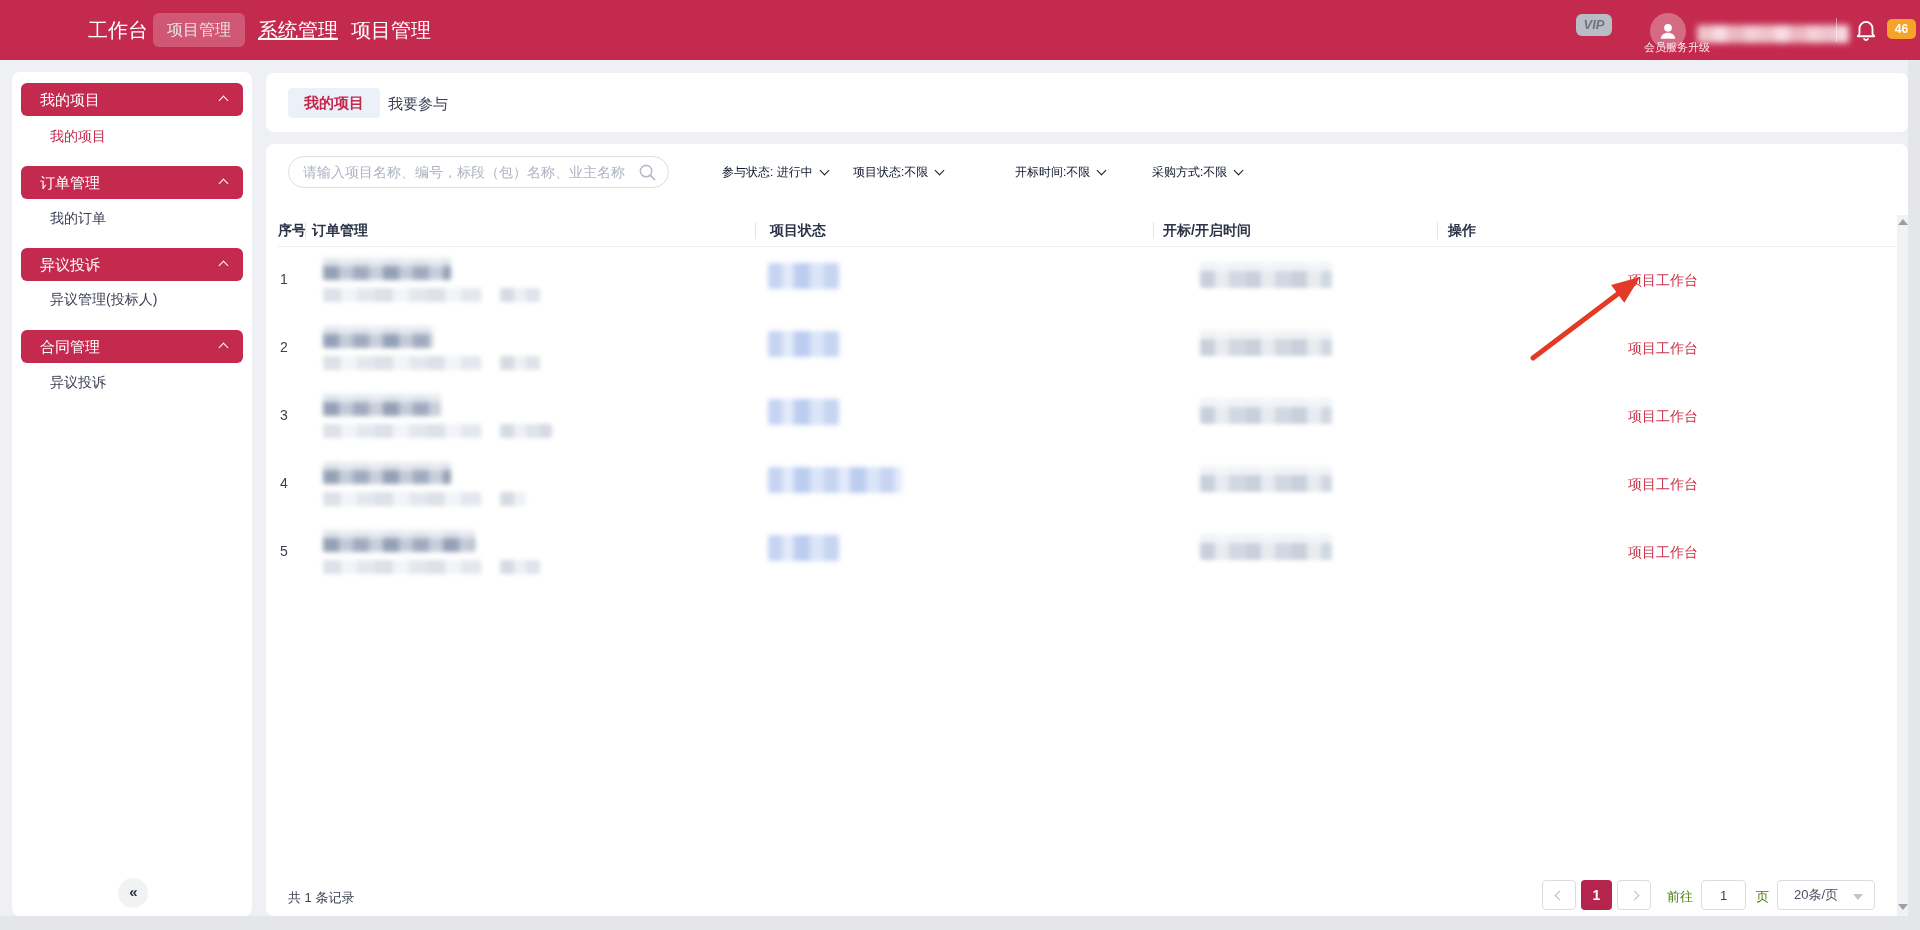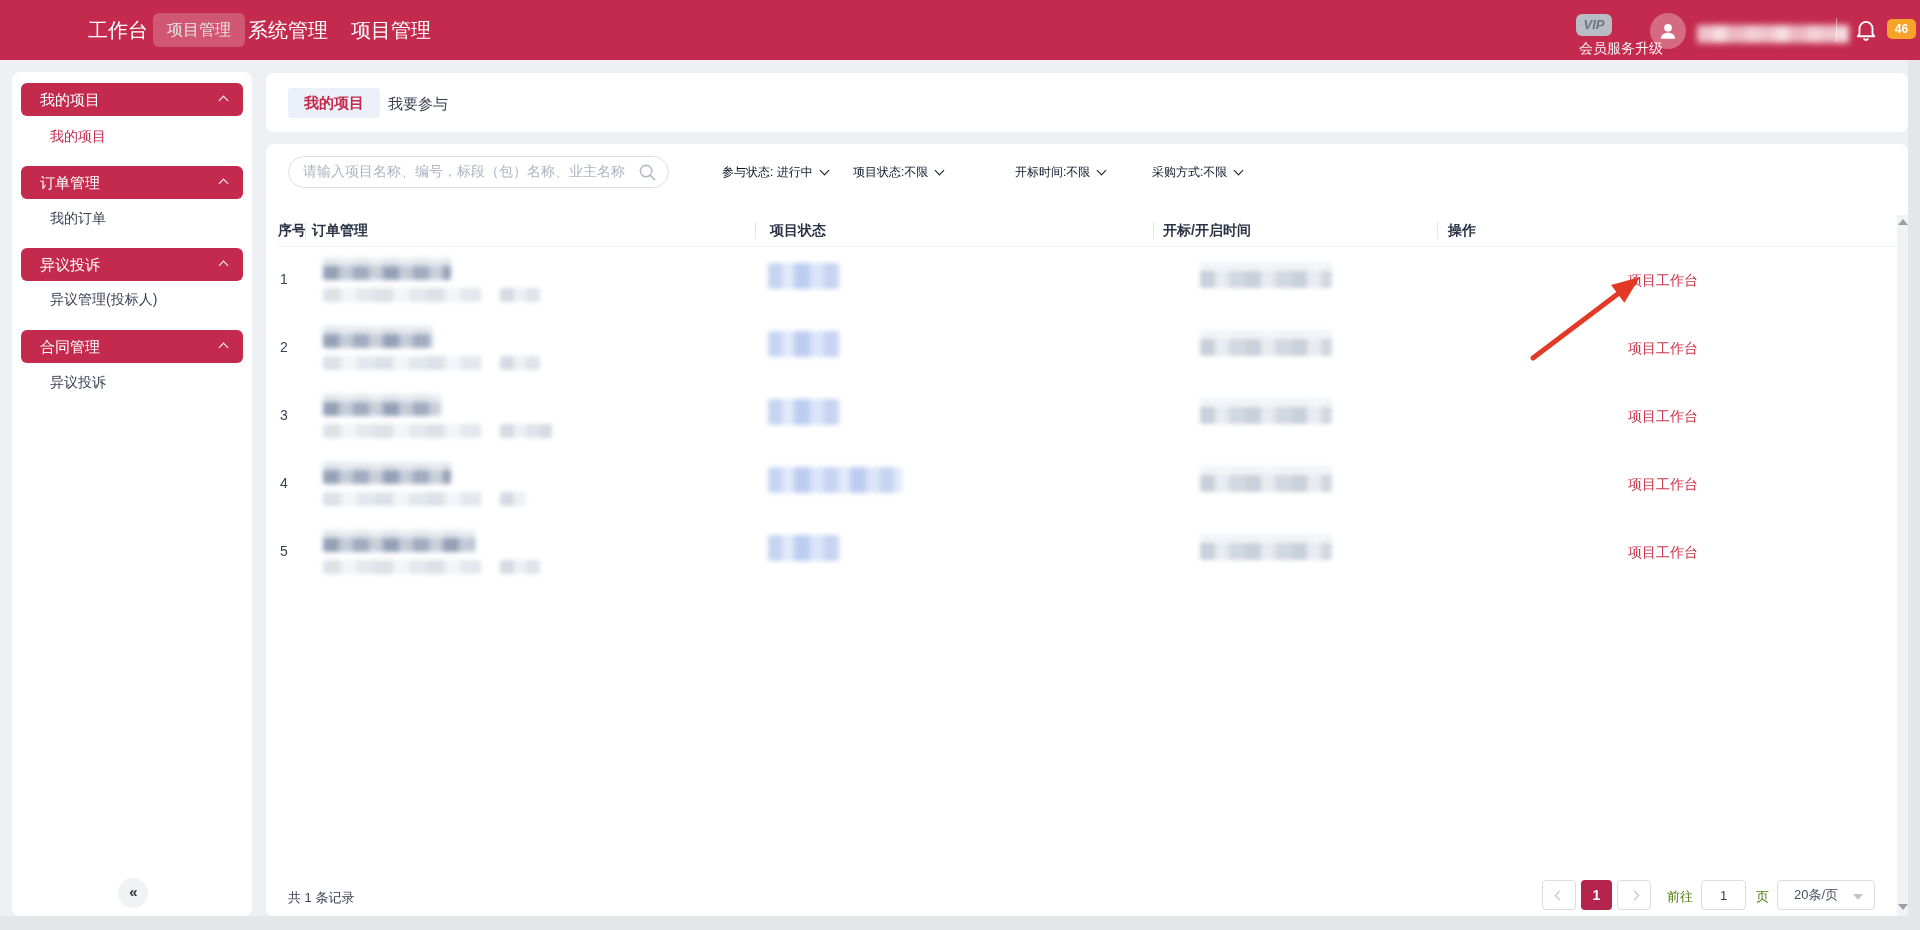--- a/index.html
+++ b/index.html
@@ -5,21 +5,21 @@
   * { margin:0; padding:0; box-sizing:border-box; }
   html,body { width:1920px; height:930px; overflow:hidden; }
   body { font-family:"Liberation Sans","DejaVu Sans",sans-serif; }
   .page { position:relative; width:1920px; height:930px; background:#eef0f4; overflow:hidden; }
 
   
   .navbar { position:absolute; left:0; top:0; width:1920px; height:60px; background:#c32a4e; }
   .nav-item { position:absolute; top:0; height:60px; line-height:60px; color:#fff; font-size:20px; cursor:pointer; }
   .nav-chip { position:absolute; left:153px; top:13px; width:92px; height:34px; background:rgba(255,255,255,0.22); border-radius:6px; text-align:center; line-height:34px; color:#e5e5e5; font-size:16px; cursor:pointer; }
   .vip-badge { position:absolute; left:1576px; top:14px; width:36px; height:22px; background:#b8bdc5; border-radius:6px; color:#6f7580; font-style:italic; font-weight:bold; font-size:13px; text-align:center; line-height:22px; }
-  .vip-caption { position:absolute; left:1576px; top:40px; width:90px; text-align:center; font-size:14px; color:rgba(255,255,255,0.92); }
+  .vip-caption { position:absolute; left:1632px; top:40px; width:90px; text-align:center; font-size:11px; color:rgba(255,255,255,0.92); }
   .avatar { position:absolute; left:1650px; top:13px; width:36px; height:36px; border-radius:50%; background:rgba(255,255,255,0.30); display:flex; align-items:center; justify-content:center; }
   .name-blur { position:absolute; left:1697px; top:25px; width:152px; height:18px; border-radius:2px;
     background:repeating-linear-gradient(90deg,#efc4cd 0 16px,#f7dde2 16px 30px,#ecb9c4 30px 48px,#f3d0d7 48px 62px); filter:blur(3px); }
   .nav-divider { position:absolute; left:1836px; top:18px; width:1px; height:24px; background:rgba(255,255,255,0.45); }
   .bell { position:absolute; left:1853px; top:17px; width:26px; height:26px; cursor:pointer; }
   .notif-badge { position:absolute; left:1887px; top:19px; min-width:29px; height:20px; padding:0 6px; background:#f6a32a; border-radius:5px; color:#fff; font-size:12px; font-weight:bold; text-align:center; line-height:20px; }
 
   
   .sidebar { position:absolute; left:12px; top:72px; width:240px; height:844px; background:#fff; border-radius:8px; }
   .side-group-header { position:absolute; left:9px; width:222px; height:33px; background:#c32a4e; border-radius:6px; color:#fff; font-size:15px; line-height:33px; padding-left:19px; cursor:pointer; }
@@ -29,21 +29,21 @@
 
   
   .tabs-panel { position:absolute; left:266px; top:73px; width:1642px; height:59px; background:#fff; border-radius:8px; }
   .tab-chip { position:absolute; left:22px; top:15px; width:92px; height:30px; background:#ecf0f9; border-radius:4px; text-align:center; line-height:30px; font-size:15px; font-weight:bold; color:#c3294d; cursor:pointer; }
   .tab-plain { position:absolute; left:122px; top:22px; font-size:15px; color:#3c4254; cursor:pointer; }
 
   .content-panel { position:absolute; left:266px; top:144px; width:1642px; height:772px; background:#fff; border-radius:8px; }
 
   
   .search-box { position:absolute; left:22px; top:12px; width:381px; height:32px; border:1px solid #dcdfe6; border-radius:16px; background:#fff; }
-  .search-box input { position:absolute; left:14px; top:1px; width:330px; height:28px; border:none; outline:none; font-size:14px; color:#3c4254; font-family:Liberation Mono, monospace; background:transparent; }
+  .search-box input { position:absolute; left:14px; top:1px; width:330px; height:28px; border:none; outline:none; font-size:14px; color:#3c4254; font-family:Liberation Sans, sans-serif; background:transparent; }
   .search-box input::placeholder { color:#adb3c0; }
   .search-icon { position:absolute; right:11px; top:6px; width:19px; height:19px; }
   .filter { position:absolute; top:20px; font-size:12px; color:#0f172a; cursor:pointer; white-space:nowrap; }
   .chev { display:inline-block; width:7px; height:7px; border-right:1.5px solid currentColor; border-bottom:1.5px solid currentColor; }
   .chev.down { transform:rotate(45deg); margin-left:8px; vertical-align:2px; }
   .chev.up { transform:rotate(-135deg); }
   .chev.left { transform:rotate(135deg); }
   .chev.right { transform:rotate(-45deg); }
   .side-caret { position:absolute; right:16px; top:14px; color:#fff; }
 
@@ -93,21 +93,21 @@
   .arrow-overlay { position:absolute; left:1500px; top:250px; width:170px; height:140px; pointer-events:none; }
 </style>
 </head>
 <body>
 
 <div class="page">
 
   <div class="navbar">
     <span class="nav-item" style="left:88px;">工作台</span>
     <span class="nav-chip">项目管理</span>
-    <span class="nav-item" style="left:248px;">系统管理</span>
+    <span class="nav-item" style="left:258px;text-decoration:underline;">系统管理</span>
     <span class="nav-item" style="left:351px;">项目管理</span>
 
     <div class="vip-badge">VIP</div>
     <div class="vip-caption">会员服务升级</div>
 
     <div class="avatar">
       <svg width="22" height="22" viewBox="0 0 24 24">
         <circle cx="12" cy="8.5" r="4.2" fill="#fff"></circle>
         <path d="M4.2 20.5c0-4.3 3.6-6.6 7.8-6.6s7.8 2.3 7.8 6.6z" fill="#fff"></path>
       </svg>

